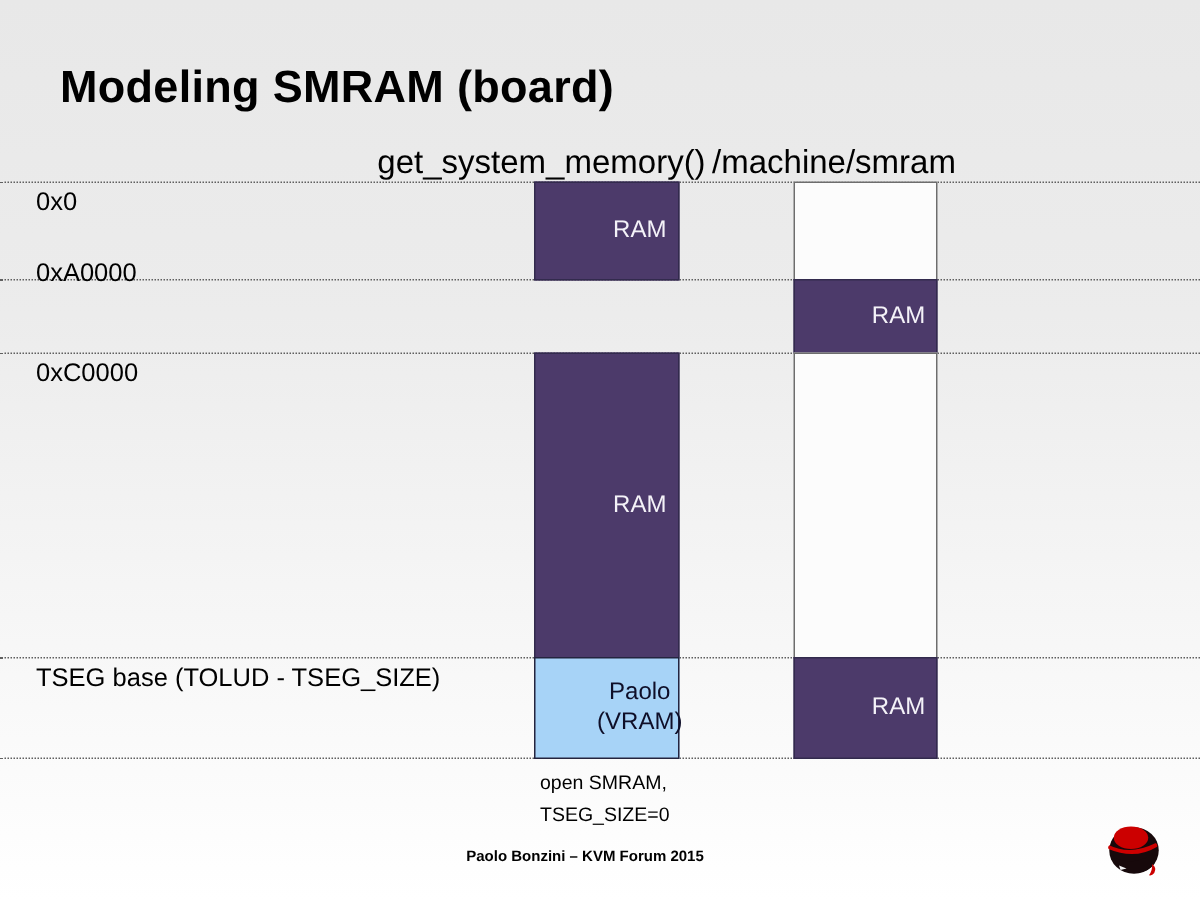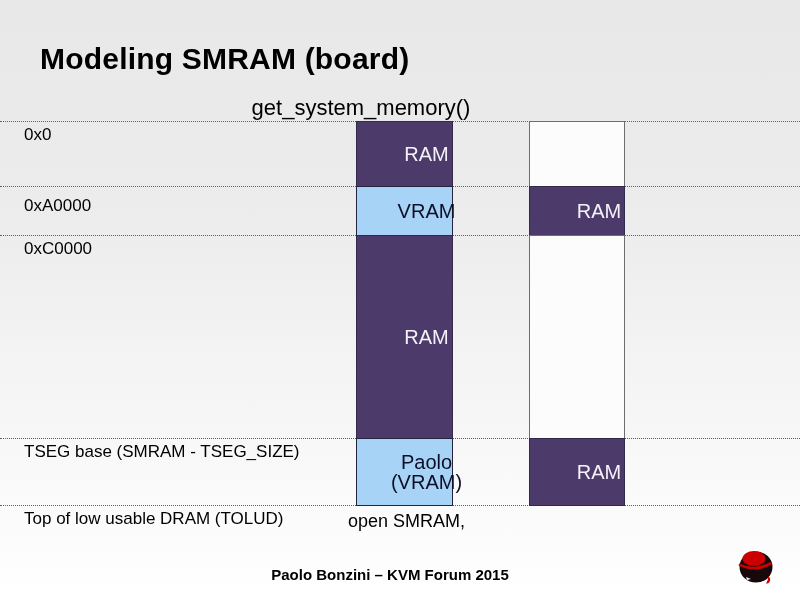--- a/index.html
+++ b/index.html
@@ -13,81 +13,81 @@
     letter-spacing:0.2px;white-space:nowrap;
   }
   .col-header{
     position:absolute;top:95px;font-size:22px;transform:translateX(-50%);white-space:nowrap;
   }
   .hdr-left{left:361px;}
   .hdr-right{left:556px;}
   .hline{position:absolute;left:0;width:800px;height:0;border-top:1px dotted #5f5f5f;}
   .l1{top:121px}.l2{top:186px}.l3{top:235px}.l4{top:438px}.l5{top:505px}
   .addr{position:absolute;left:24px;font-size:17px;white-space:nowrap;}
-  .a1{top:125px}.a2{top:196px}.a3{top:239px}.a4{top:442px}.a5{top:509px}
+  .a1{top:125px}.a2{top:172px}.a3{top:239px}.a4{top:442px}.a5{top:509px}
   .block{
     position:absolute;box-sizing:border-box;display:flex;flex-direction:column;
     align-items:center;justify-content:center;text-align:right;
-    font-size:20px;line-height:20px;padding-left:44px;
+    font-size:16px;line-height:20px;padding-left:44px;
   }
   .colL{left:356px;width:97px;}
   .colR{left:529px;width:96px;}
   .r1{top:121px;height:66px}
   .r2{top:186px;height:50px}
   .r3{top:235px;height:204px}
   .r4{top:438px;height:68px}
   .ram{background:#4c3a6a;color:#f4f2f8;border:1px solid #322a4d;}
   .mmio{background:#a7d3f7;color:#0e0e28;border:1px solid #24243f;}
   .empty{background:#fcfcfc;border:1px solid #6d6d6d;}
   .caption{
-    position:absolute;left:348px;top:511px;font-size:18px;line-height:21px;
+    position:absolute;left:360px;top:511px;font-size:13px;line-height:21px;
     white-space:nowrap;
   }
   .footer{
     position:absolute;left:0;top:566px;width:780px;text-align:center;
-    font-size:15px;font-weight:bold;
+    font-size:10px;font-weight:bold;
   }
   .logo{position:absolute;left:732px;top:546px;width:48px;height:42px;}
 </style>
 </head>
 <body>
 
 <div class="slide">
 
   <div class="title">Modeling SMRAM (board)</div>
 
   <div class="col-header hdr-left">get_system_memory()</div>
+  <div class="col-header hdr-right">/machine/smram</div>
 
   <div class="hline l1"></div>
   <div class="hline l2"></div>
   <div class="hline l3"></div>
   <div class="hline l4"></div>
   <div class="hline l5"></div>
 
   <div class="addr a1">0x0</div>
   <div class="addr a2">0xA0000</div>
   <div class="addr a3">0xC0000</div>
-  <div class="addr a4">TSEG base (SMRAM - TSEG_SIZE)</div>
-  <div class="addr a5">Top of low usable DRAM (TOLUD)</div>
+  <div class="addr a4">TSEG base (TOLUD - TSEG_SIZE)</div>
 
   <div class="block colL r1 ram">RAM</div>
-  <div class="block colL r2 mmio">VRAM</div>
   <div class="block colL r3 ram">RAM</div>
   <div class="block colL r4 mmio">
     <div>Paolo</div>
     <div>(VRAM)</div>
   </div>
 
   <div class="block colR r1 empty"></div>
   <div class="block colR r2 ram">RAM</div>
   <div class="block colR r3 empty"></div>
   <div class="block colR r4 ram">RAM</div>
 
   <div class="caption">
     <div>open SMRAM,</div>
+    <div>TSEG_SIZE=0</div>
   </div>
 
   <div class="footer">Paolo Bonzini – KVM Forum 2015</div>
 
   <svg class="logo" viewBox="0 0 48 42" xmlns="http://www.w3.org/2000/svg">
     <ellipse cx="24" cy="21" rx="16.5" ry="15.5" fill="#17090b"></ellipse>
     <path d="M10 24 q4 5 14 4 q8 -1 12 -5 l2 6 q-4 7 -14 7 q-10 0 -14 -12 z" fill="#17090b"></path>
     <ellipse cx="22" cy="12.5" rx="11.5" ry="7.5" fill="#cc0000"></ellipse>
     <path d="M7.5 17.5 q14 7 31 -1.5 q1.5 1 1 2.5 q-15 9 -32.5 1.5 q-0.8 -1.5 0.5 -2.5 z" fill="#cc0000"></path>
     <path d="M36 30 q3.5 2.5 1.5 6 q-1.5 2 -3.5 1.5 q2.5 -3.5 2 -7.5 z" fill="#cc0000"></path>

